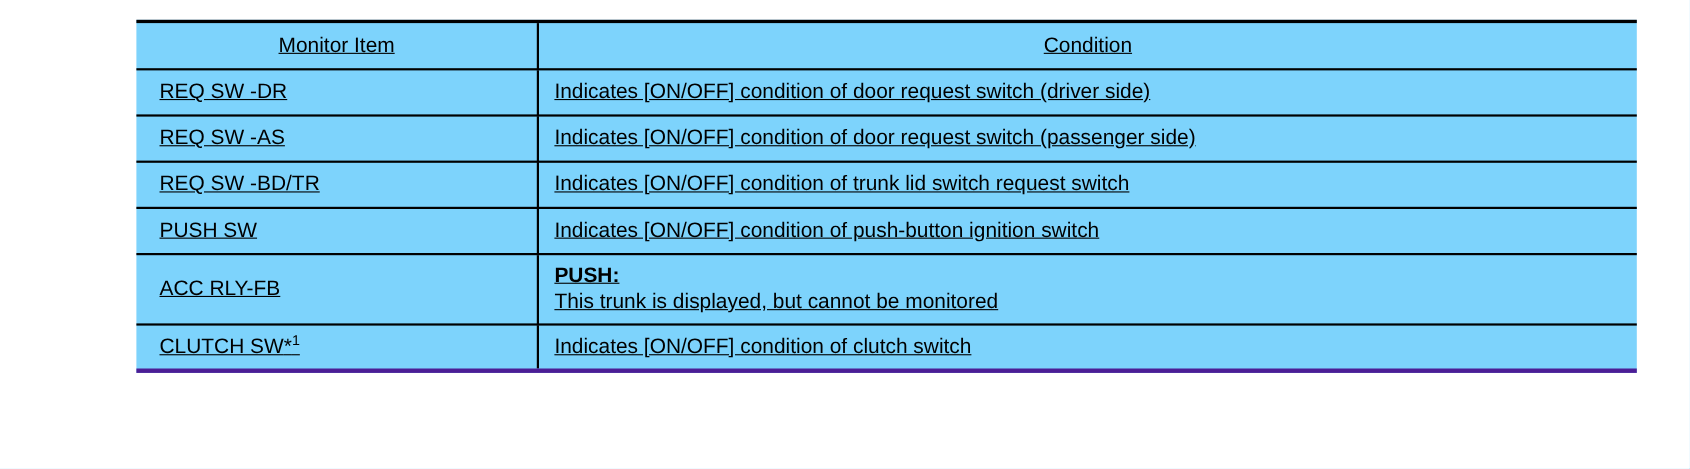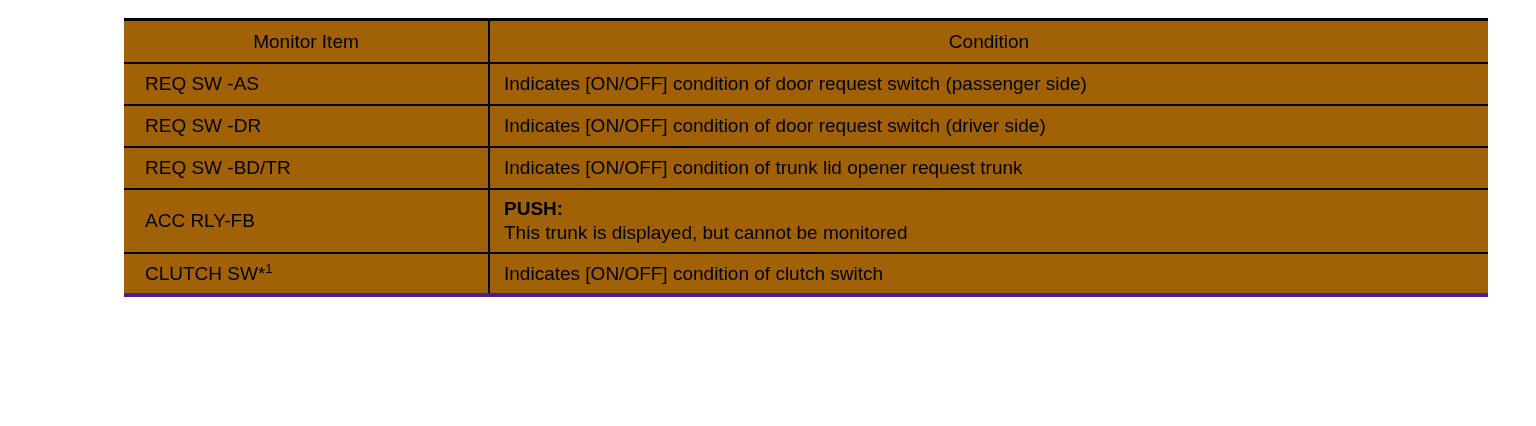--- a/index.html
+++ b/index.html
@@ -27,21 +27,22 @@
     position: absolute;
     left: 124px;
     top: 18px;
     width: 1364px;
   }
 
   table.monitor-table {
     width: 100%;
     border-collapse: collapse;
     table-layout: fixed;
-    background: #a16207;
+    background: #7dd3fc;
+    text-decoration: underline;
   }
 
   table.monitor-table col.col-item { width: 365px; }
   table.monitor-table col.col-cond { width: auto; }
 
   
   table.monitor-table tr.header-row > th {
     border-top: 3px solid #000000;
     border-bottom: 2px solid #000000;
   }
@@ -123,30 +124,34 @@
         <col class="col-cond">
       </colgroup>
       <thead>
         <tr class="header-row">
           <th class="cell-item">Monitor Item</th>
           <th class="cell-cond">Condition</th>
         </tr>
       </thead>
       <tbody>
         <tr class="data-row">
+          <td class="cell-item">REQ SW -DR</td>
+          <td class="cell-cond">Indicates [ON/OFF] condition of door request switch (driver side)</td>
+        </tr>
+        <tr class="data-row">
           <td class="cell-item">REQ SW -AS</td>
           <td class="cell-cond">Indicates [ON/OFF] condition of door request switch (passenger side)</td>
         </tr>
         <tr class="data-row">
-          <td class="cell-item">REQ SW -DR</td>
-          <td class="cell-cond">Indicates [ON/OFF] condition of door request switch (driver side)</td>
+          <td class="cell-item">REQ SW -BD/TR</td>
+          <td class="cell-cond">Indicates [ON/OFF] condition of trunk lid switch request switch</td>
         </tr>
         <tr class="data-row">
-          <td class="cell-item">REQ SW -BD/TR</td>
-          <td class="cell-cond">Indicates [ON/OFF] condition of trunk lid opener request trunk</td>
+          <td class="cell-item">PUSH SW</td>
+          <td class="cell-cond">Indicates [ON/OFF] condition of push-button ignition switch</td>
         </tr>
         <tr class="data-row note-row">
           <td class="cell-item">ACC RLY-FB</td>
           <td class="cell-cond">
             <span class="note-title">PUSH:</span>
             <span class="note-body">This trunk is displayed, but cannot be monitored</span>
           </td>
         </tr>
         <tr class="data-row last-row">
           <td class="cell-item"><span>CLUTCH SW</span><span class="footnote-star">*</span><span class="footnote-mark">1</span></td>

